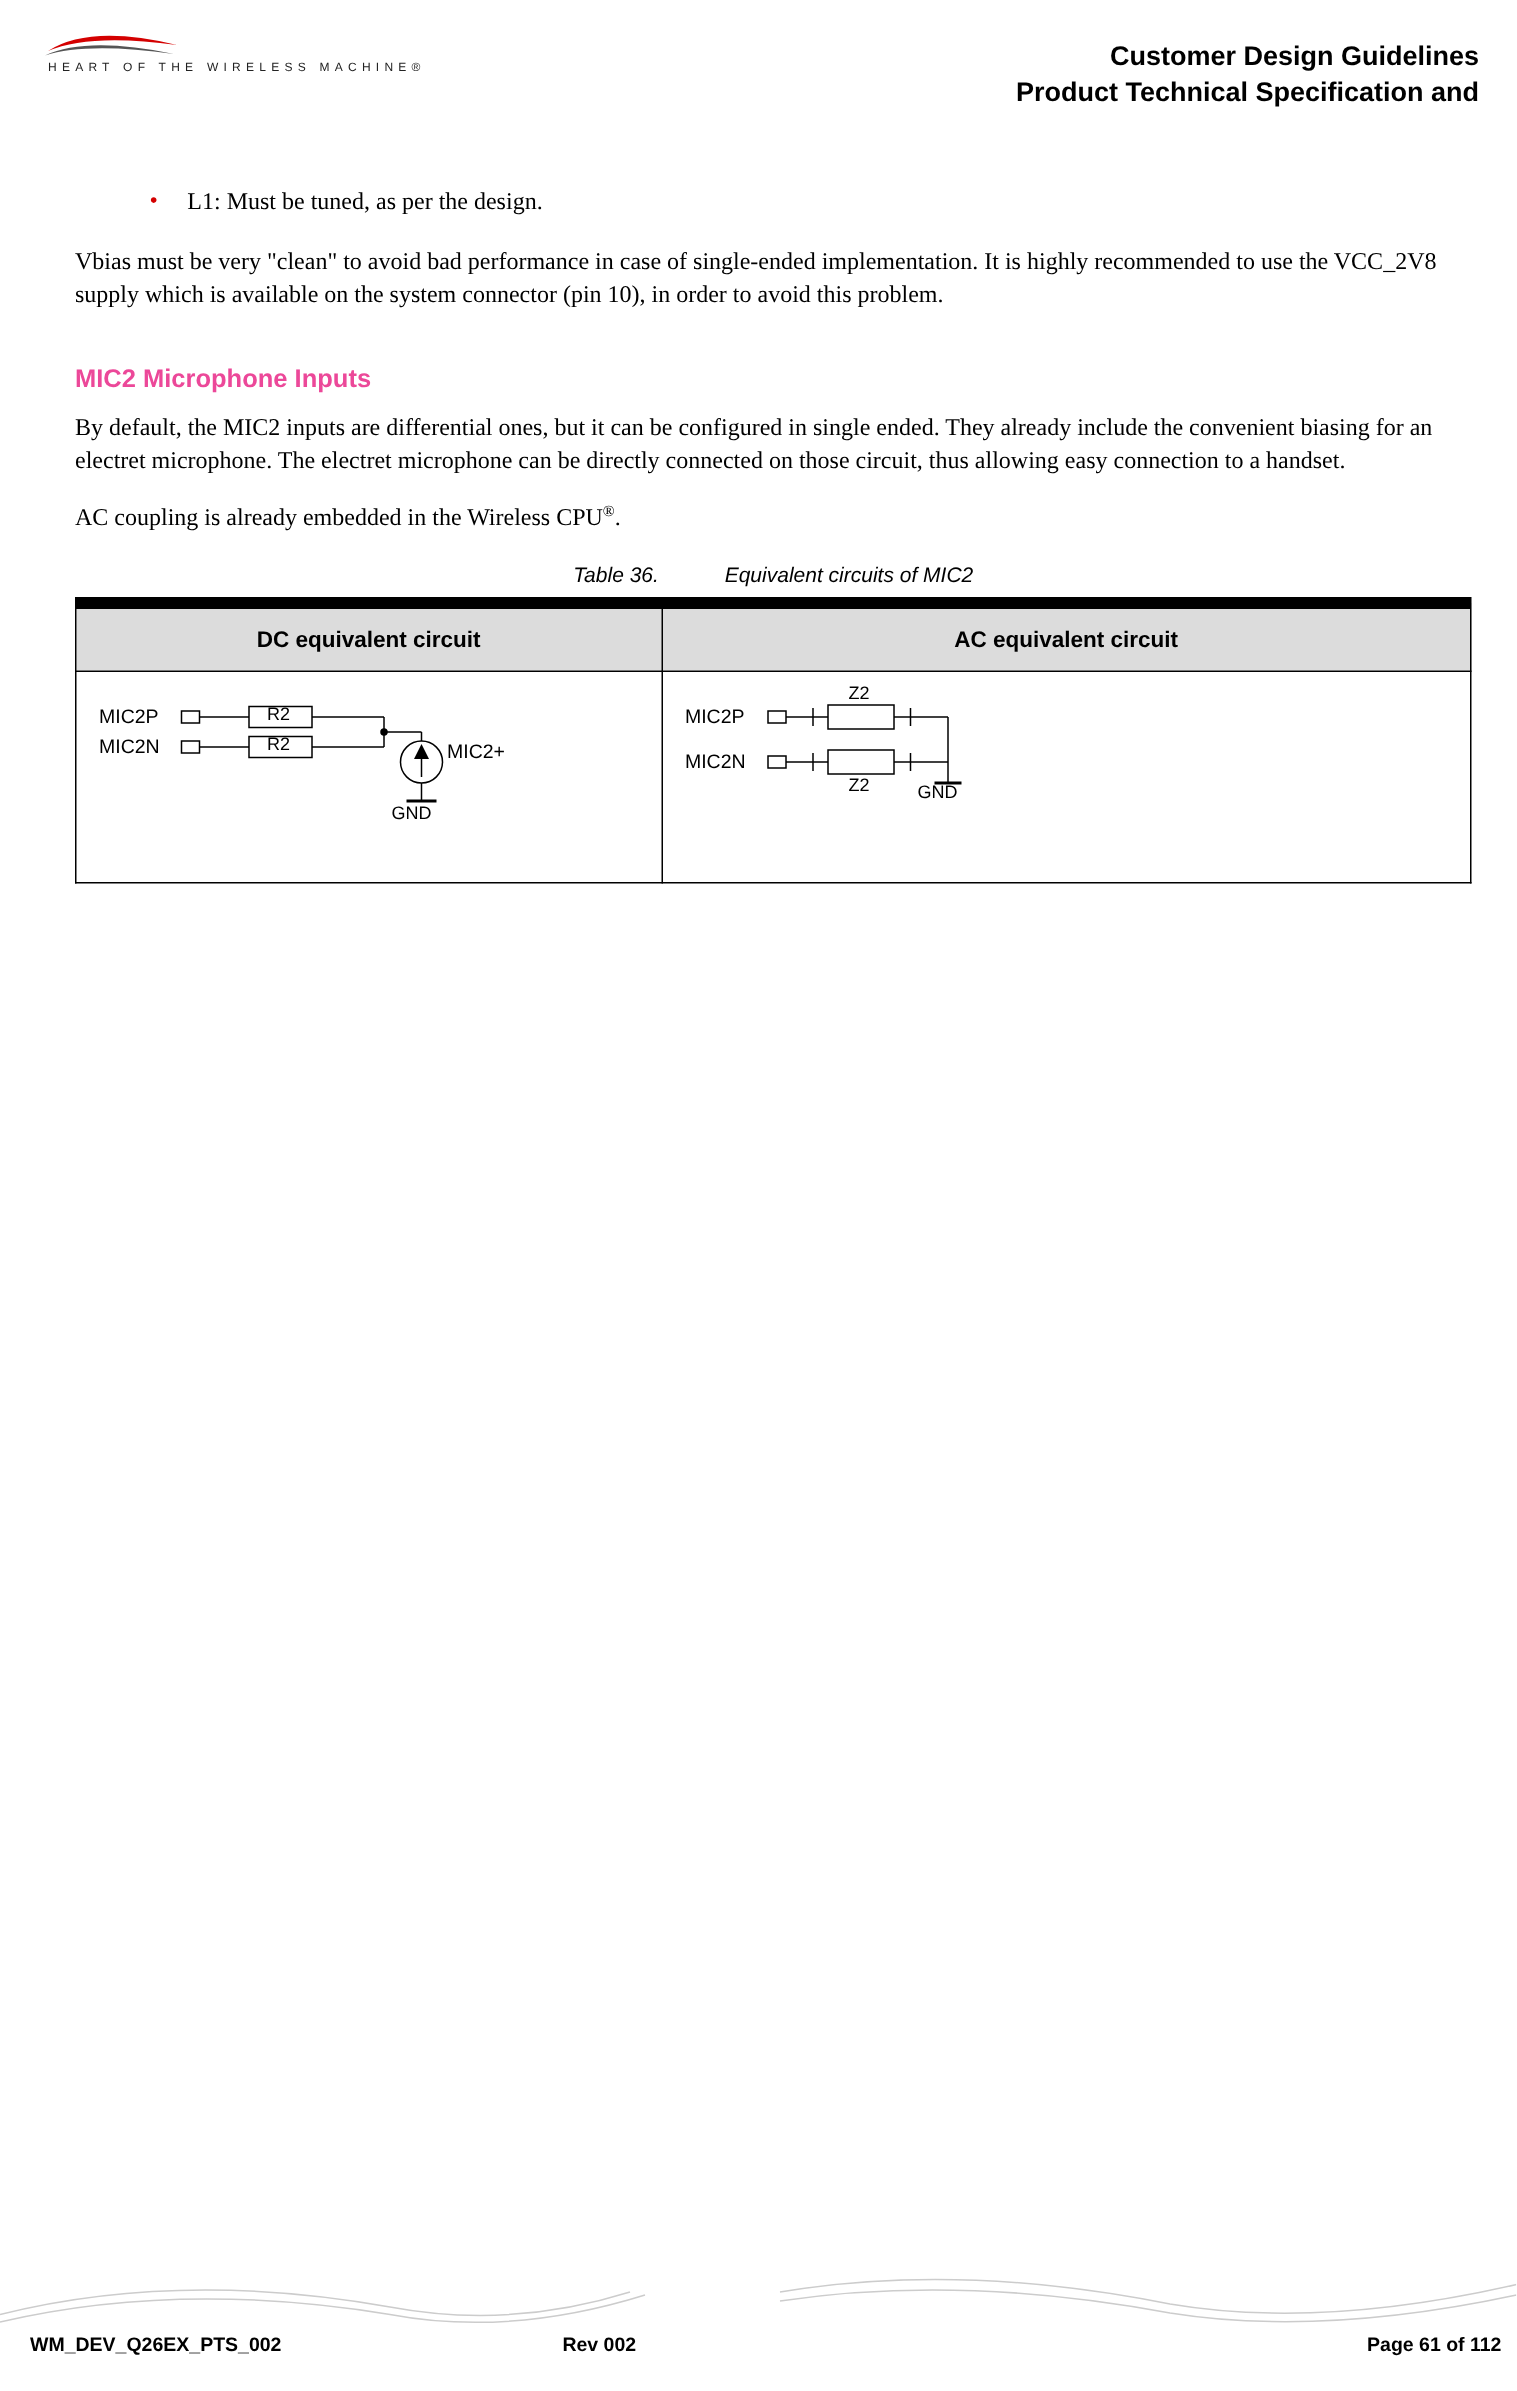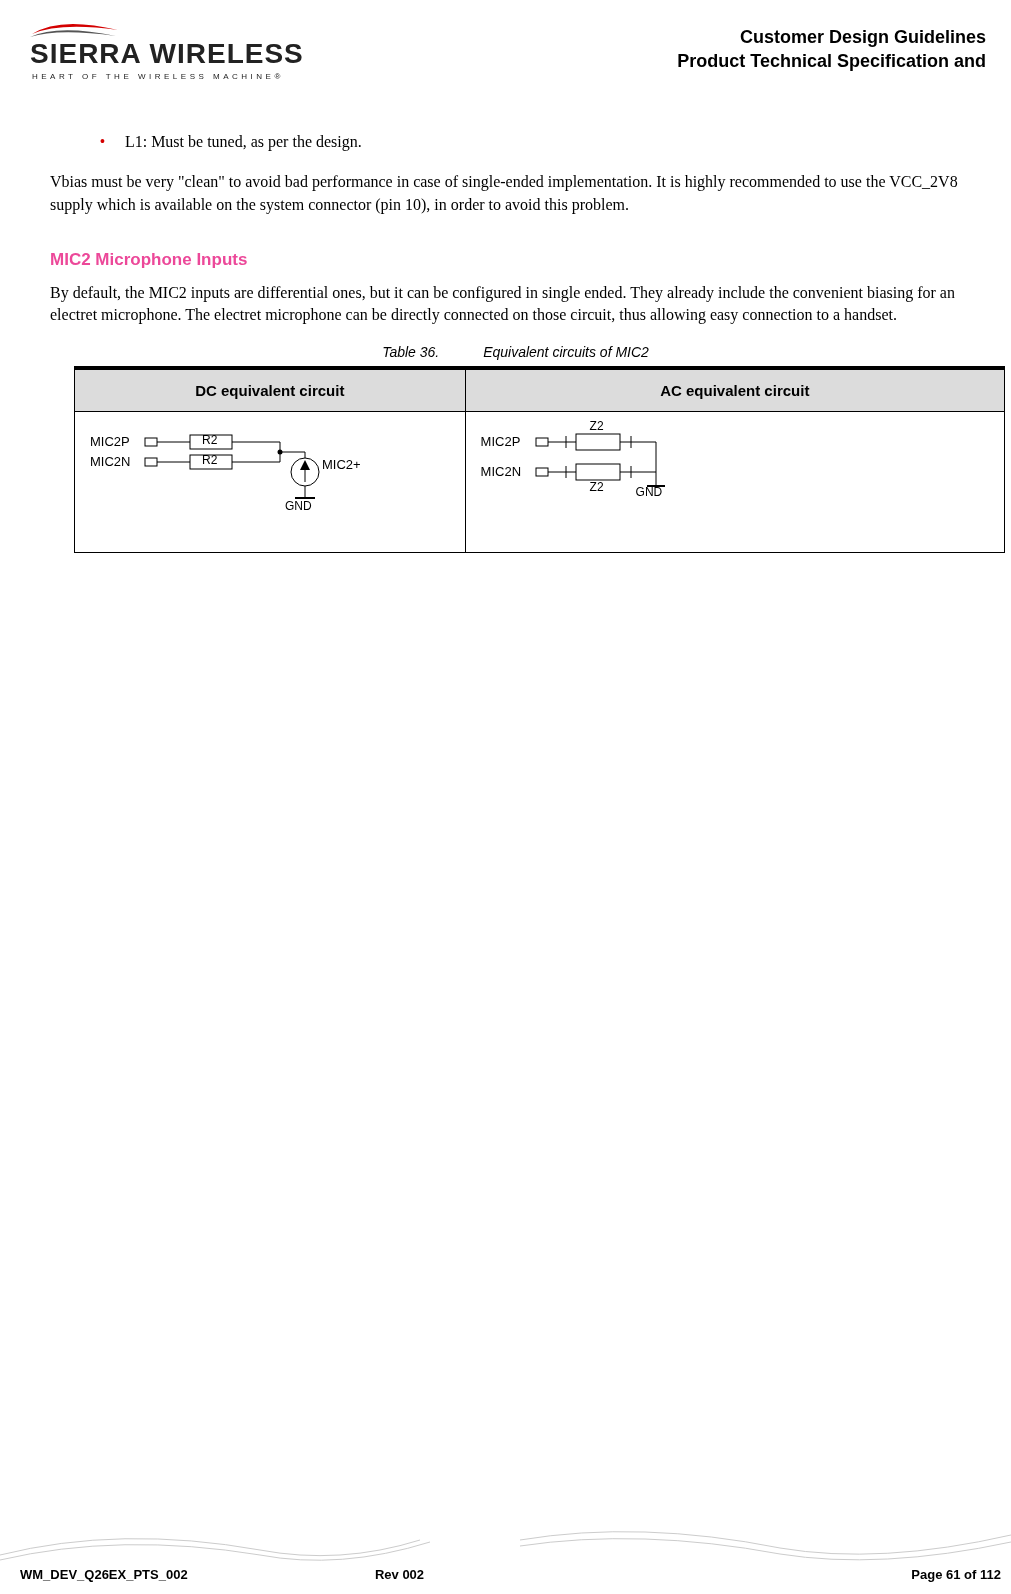--- a/index.html
+++ b/index.html
@@ -95,22 +95,21 @@
     font-family: Arial, Helvetica, sans-serif;
     font-style: italic;
     font-size: 14px;
     margin-top: 15px;
     margin-bottom: 4px;
   }
   .table-caption .tnum { font-style: italic; margin-right: 40px; }
   table.circuit {
     width: 100%;
     border-collapse: collapse;
-    border-top: 4px solid #000000;
-    margin-left: 24px;
+    border-top: 8px solid #000000;
   }
   table.circuit th {
     background: #dcdcdc;
     font-family: Arial, Helvetica, sans-serif;
     font-weight: bold;
     font-size: 15px;
     padding: 10px;
     border: 1px solid #000;
     border-top: none;
   }
@@ -124,21 +123,21 @@
     position: relative;
     width: 100%;
     height: 110px;
     font-family: Arial, Helvetica, sans-serif;
     font-size: 13px;
   }
   .footer {
     position: absolute;
     left: 0;
     right: 0;
-    bottom: 4px;
+    bottom: 16px;
     height: 80px;
     font-family: Arial, Helvetica, sans-serif;
     font-size: 13px;
     font-weight: bold;
   }
   .footer-wave {
     position: absolute;
     left: 0; right: 0; bottom: 25px;
     height: 45px;
   }
@@ -160,40 +159,42 @@
   <div class="header">
     <div class="logo">
       <div class="logo-main">
         <span class="swoosh">
           <svg viewBox="0 0 90 18" width="90" height="18">
             <path d="M2 14 Q 30 -4 88 10 Q 30 2 2 14 Z" fill="#d40000"></path>
             <path d="M0 17 Q 28 4 86 16 Q 28 8 0 17 Z" fill="#555"></path>
           </svg>
         </span>
       </div>
-      <div class="logo-text">SIERRA WIRELESS</div>
       <div class="logo-sub">HEART OF THE WIRELESS MACHINE®</div>
     </div>
     <div class="header-title">
       <div>Customer Design Guidelines</div>
       <div>Product Technical Specification and</div>
     </div>
   </div>
 
   <div class="content">
     <div class="bullet-line">
       <span class="bullet-dot">•</span>
       <span>L1: Must be tuned, as per the design.</span>
     </div>
 
     <div class="para">Vbias must be very "clean" to avoid bad performance in case of single-ended implementation. It is highly recommended to use the VCC_2V8 supply which is available on the system connector (pin 10), in order to avoid this problem.</div>
 
     <div class="section-head">MIC2 Microphone Inputs</div>
 
     <div class="para">By default, the MIC2 inputs are differential ones, but it can be configured in single ended. They already include the convenient biasing for an electret microphone. The electret microphone can be directly connected on those circuit, thus allowing easy connection to a handset.</div>
+    <div class="para">
+      <span>AC coupling is already embedded in the Wireless CPU</span><sup>®</sup><span>.</span>
+    </div>
 
     <div class="table-caption">
       <span class="tnum">Table 36.</span>
       <span>Equivalent circuits of MIC2</span>
     </div>
 
     <table class="circuit">
       <tbody>
           <tr>
         <th style="width:42%">DC equivalent circuit</th>

